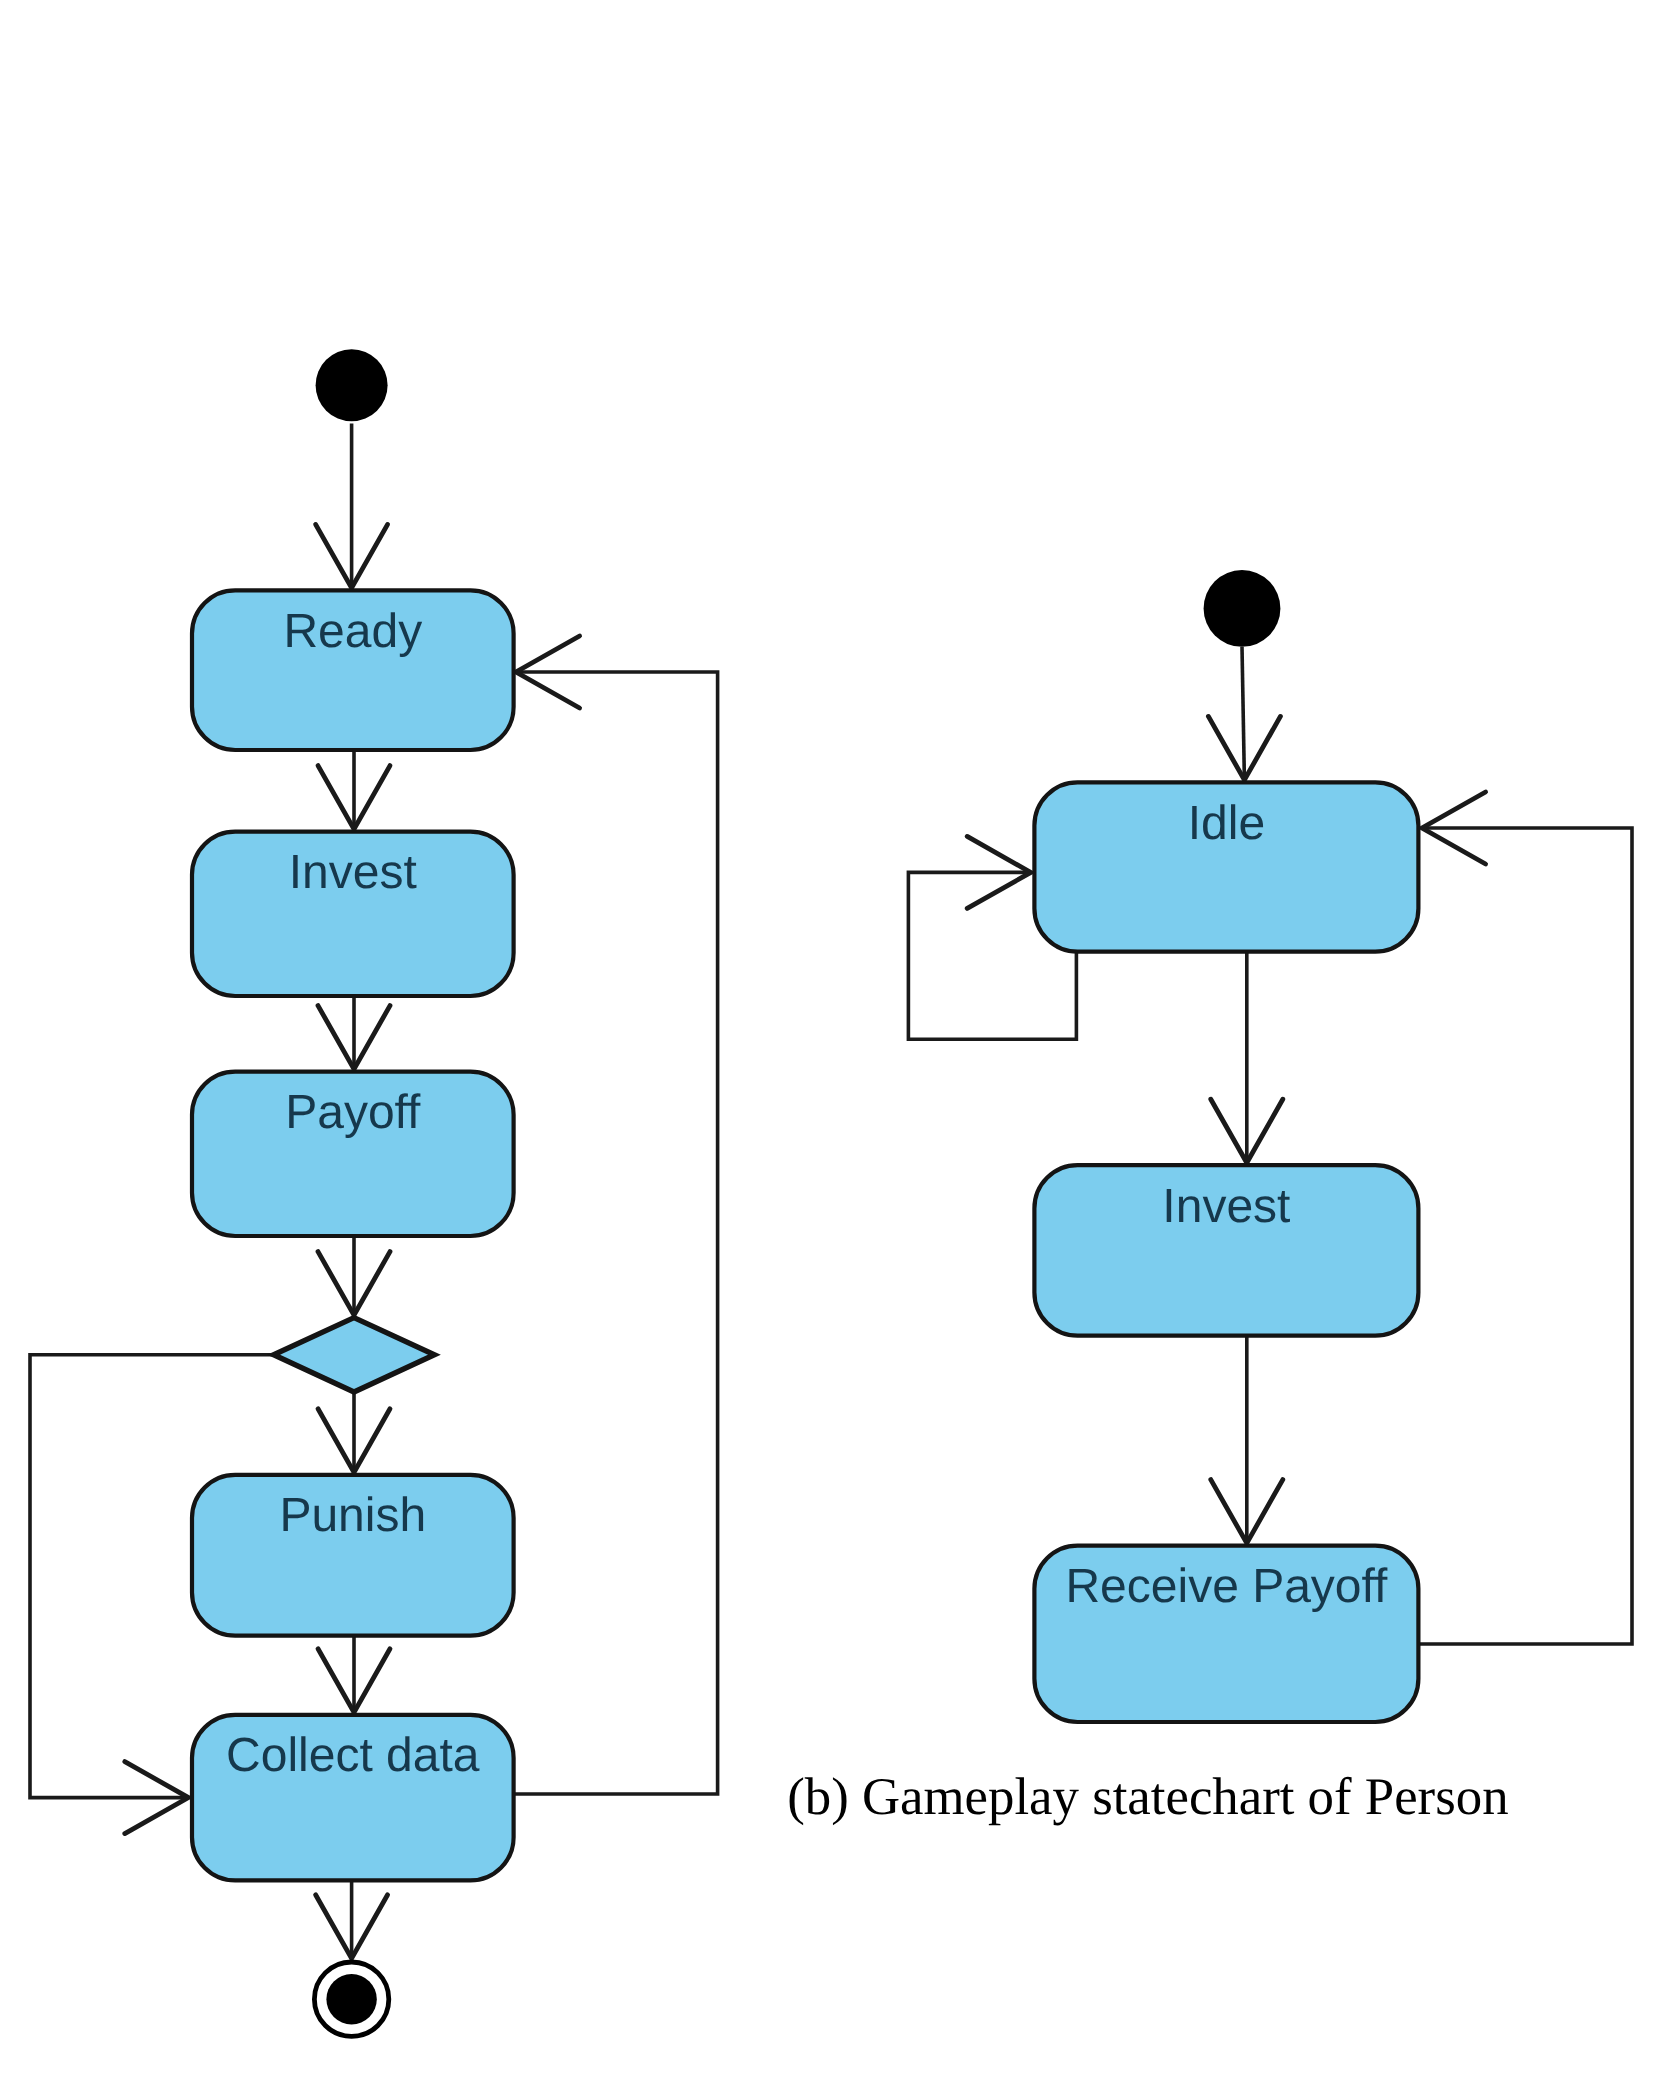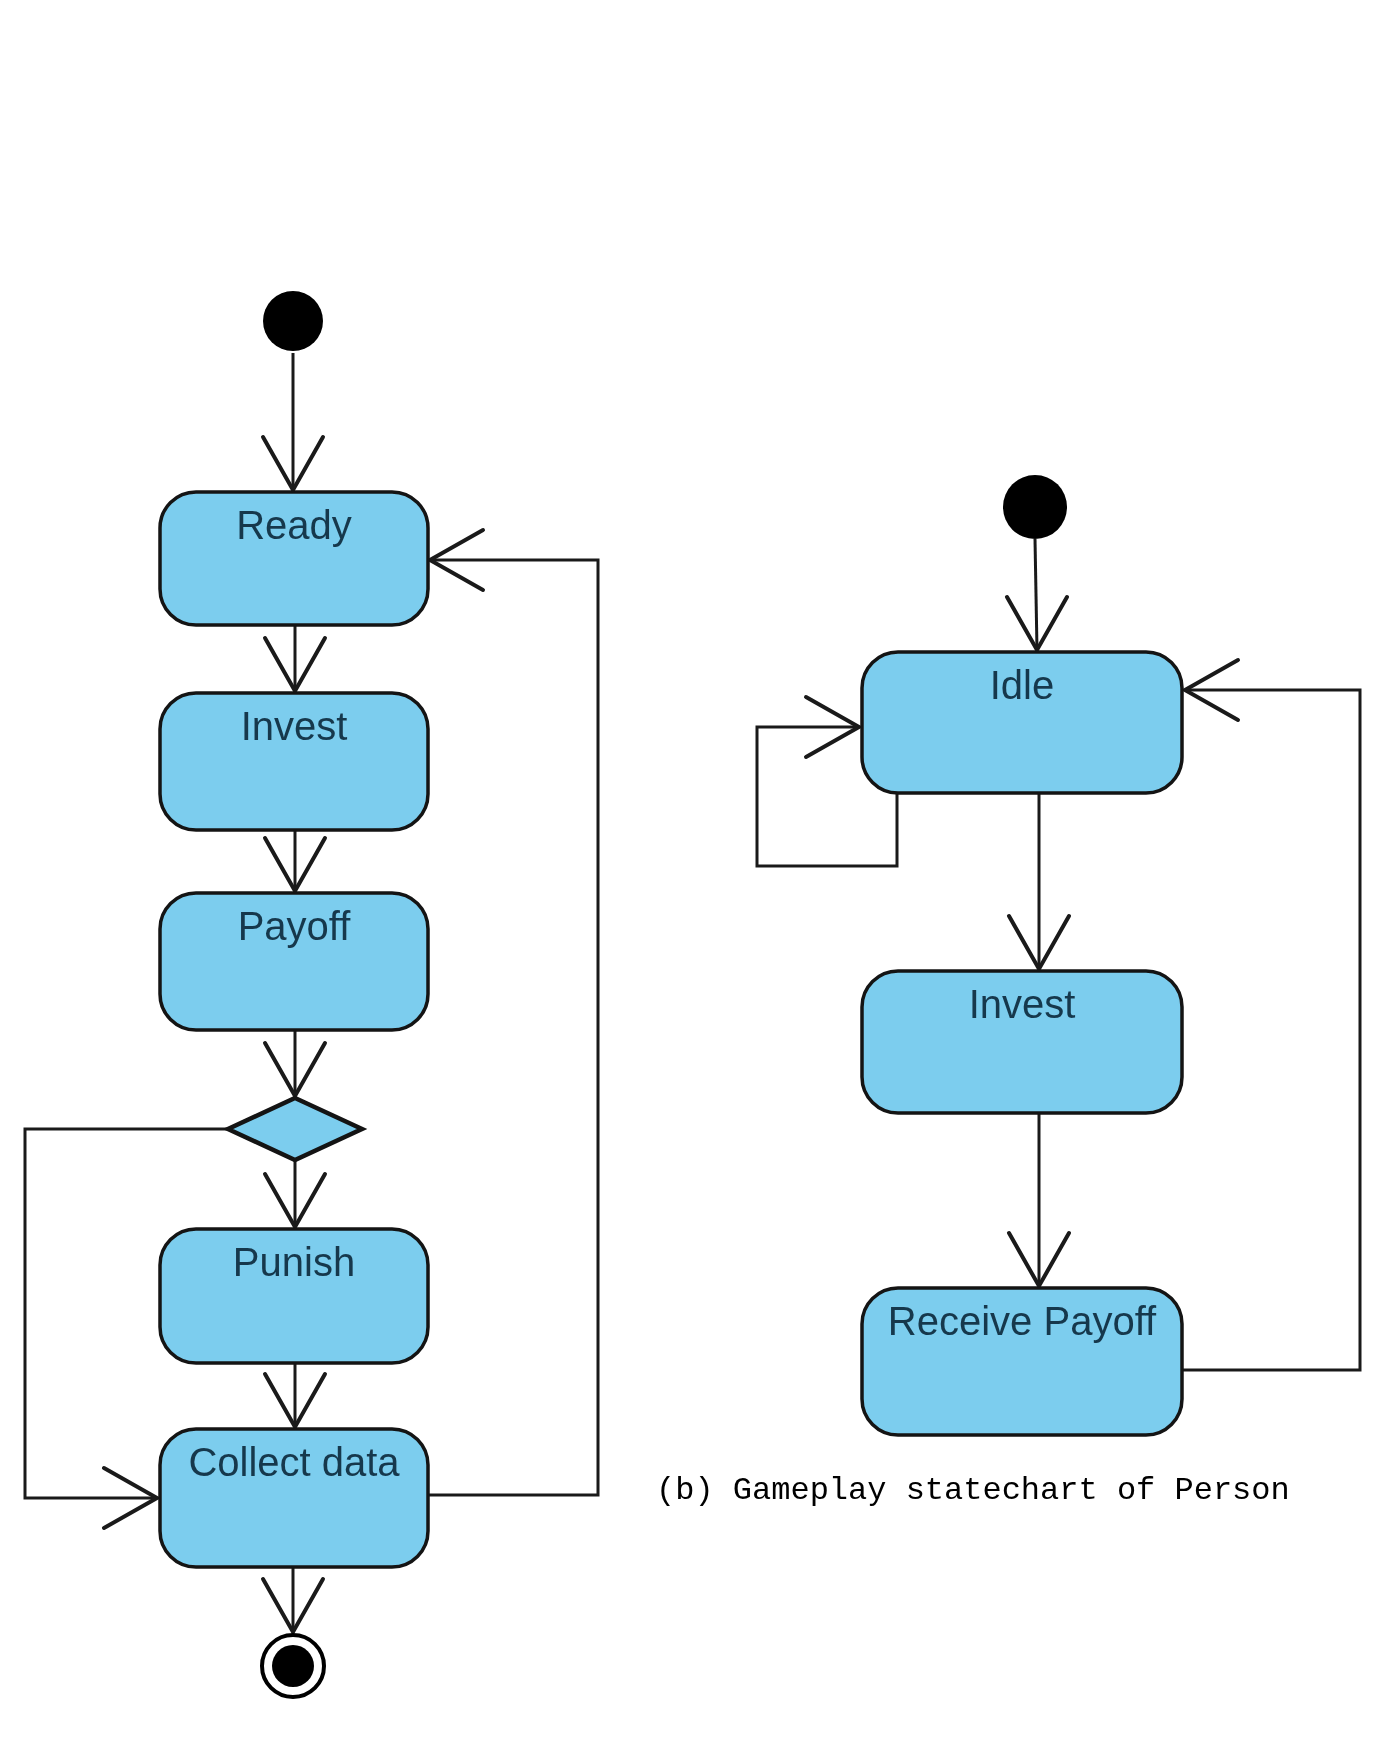--- a/index.html
+++ b/index.html
@@ -20,22 +20,22 @@
     top: 0;
   }
   .state-label {
     font-family: "Liberation Sans", sans-serif;
     font-size: 40px;
   }
   .figure-caption {
     position: absolute;
     left: 656px;
     top: 1472px;
-    font-family: Liberation Mono, monospace;
-    font-size: 32px;
+    font-family: Liberation Serif, serif;
+    font-size: 44px;
     color: #000000;
     white-space: nowrap;
   }
 </style>
 </head>
 <body>
 
 <svg id="diagram-canvas" width="1380" height="1738" viewBox="0 0 1380 1738" xmlns="http://www.w3.org/2000/svg">
     <g>
       <polyline points="293,353 293,490" fill="none" stroke="#1a1a1a" stroke-width="3" stroke-linejoin="miter"></polyline>

